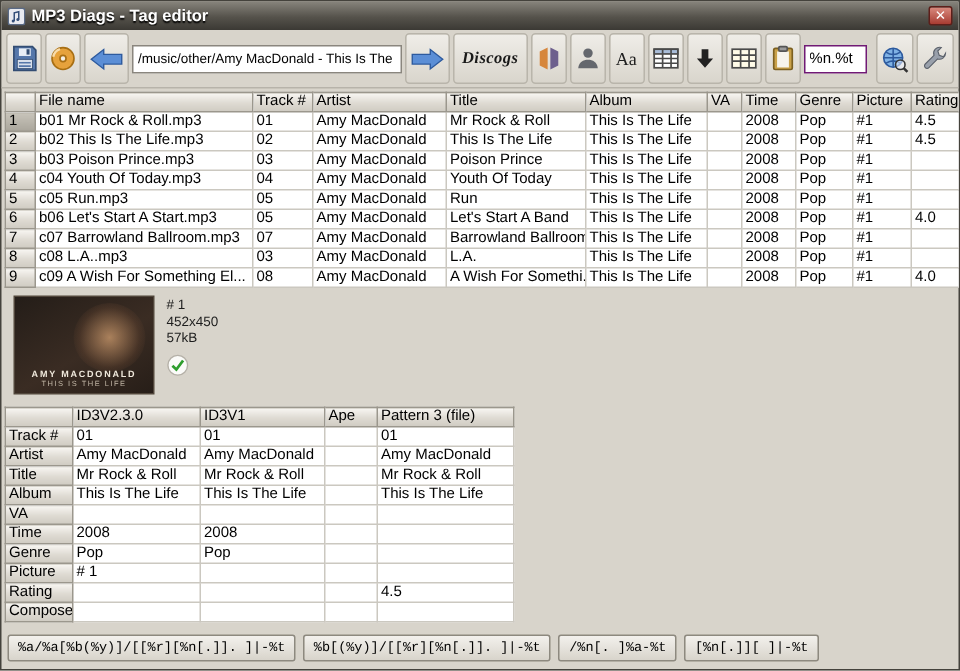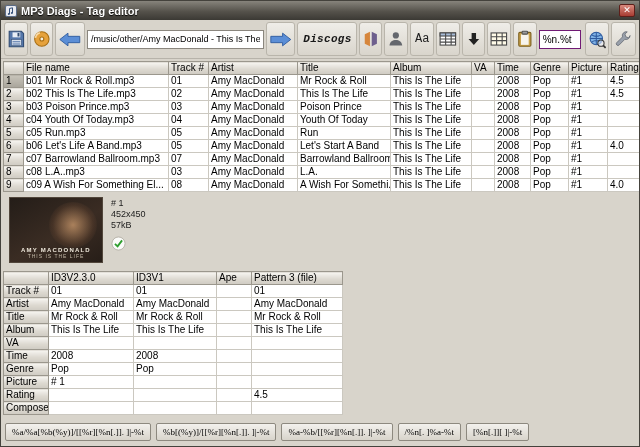--- a/index.html
+++ b/index.html
@@ -11,21 +11,21 @@
   .title{flex:1;color:#fff;font-size:11px;font-weight:bold;text-shadow:0 1px 1px #000;white-space:nowrap;overflow:hidden;}
   .close-btn{width:16px;height:13px;border:1px solid #5d1f1a;border-radius:2px;
              background:linear-gradient(#d98a7e,#a83c32);color:#fff;font-size:9px;line-height:11px;
              text-align:center;padding:0;cursor:default;}
   .close-btn span{display:block;line-height:11px;}
   
   .toolbar{flex:0 0 30px;display:flex;align-items:center;gap:2px;padding:2px 3px;
            border-bottom:1px solid #b7b3aa;background:#d8d4cb;}
   .tbtn{height:24px;min-width:22px;display:flex;align-items:center;
         background:linear-gradient(#efede8,#d9d5cc);border:1px solid #b9b5ab;border-radius:3px;
-        padding:16px 2px;box-sizing:border-box;font-family:Liberation Mono, monospace;cursor:default;}
+        padding:16px 2px;box-sizing:border-box;font-family:Liberation Serif, serif;cursor:default;}
   .tbtn svg{display:block;}
   .discogs{font-size:11px;font-weight:bold;font-style:italic;letter-spacing:0.3px;color:#191919;padding:0 3px;}
   .aa{font-size:12px;color:#202020;padding:0 2px;}
   .path-input{width:180px;height:19px;box-sizing:border-box;border:1px solid #8a867e;background:#fff;
               font-family:inherit;font-size:9px;padding:1px 3px;}
   .pattern-input{width:42px;height:19px;box-sizing:border-box;border:1px solid #701a75;background:#fff;
               font-family:inherit;font-size:10px;padding:1px 3px;}
   .tspacer{flex:1;}
   
   .grid{border-collapse:collapse;background:#fff;}
@@ -55,21 +55,21 @@
   .check{margin-top:5px;}
   
   .details-wrap{flex:1 1 auto;margin:3px 2px;}
   .details{table-layout:fixed;width:314px;}
   .dw-label{width:40px}.dw-id3v2{width:80px}.dw-id3v1{width:78px}.dw-ape{width:30px}.dw-pattern{width:86px}
   .fieldlbl{text-align:left;}
   .dcell-id3v2,.dcell-id3v1{background:#e4e2f3;}
   .dcell-ape,.dcell-pattern{background:#ffffc6;}
   
   .pattern-bar{flex:0 0 24px;display:flex;gap:5px;align-items:center;padding:2px 4px 4px;}
-  .pbtn{font-family:Liberation Serif, serif;font-size:9px;height:18px;line-height:16px;padding:0 6px;white-space:nowrap;
+  .pbtn{font-family:Liberation Mono, monospace;font-size:9px;height:18px;line-height:16px;padding:0 6px;white-space:nowrap;
         background:linear-gradient(#f3f1ed,#d8d4cb);border:1px solid #8d897f;border-radius:2px;cursor:default;}
 </style>
 </head>
 <body>
 
 <div class="window">
 
   <div class="titlebar">
     <svg viewBox="0 0 12 12" width="12" height="12">
       <rect x="0.5" y="0.5" width="11" height="11" rx="1.5" fill="#e8eaf0" stroke="#5a6a85"></rect>
@@ -255,21 +255,21 @@
             <td class="cell-album">This Is The Life</td>
             <td class="cell-va"></td>
             <td class="cell-time">2008</td>
             <td class="cell-genre">Pop</td>
             <td class="cell-picture">#1</td>
             <td class="cell-rating"></td>
             <td class="cell-composer"></td>
           </tr>
           <tr>
             <th class="rowhdr">6</th>
-            <td class="cell-file">b06 Let's Life A Band.mp3</td>
+            <td class="cell-file">b06 Let's Start A Start.mp3</td>
             <td class="cell-track">05</td>
             <td class="cell-artist">Amy MacDonald</td>
             <td class="cell-title">Let's Start A Band</td>
             <td class="cell-album">This Is The Life</td>
             <td class="cell-va"></td>
             <td class="cell-time">2008</td>
             <td class="cell-genre">Pop</td>
             <td class="cell-picture">#1</td>
             <td class="cell-rating">4.0</td>
             <td class="cell-composer"></td>
@@ -419,18 +419,17 @@
             <td class="dcell-ape"></td>
             <td class="dcell-pattern"></td>
           </tr>
         </tbody>
     </table>
   </div>
 
   <div class="pattern-bar">
       <button class="pbtn">%a/%a[%b(%y)]/[[%r][%n[.]]. ]|-%t</button>
       <button class="pbtn">%b[(%y)]/[[%r][%n[.]]. ]|-%t</button>
-      <button class="pbtn">%a-%b/[[%r][%n[.]]. ]|-%t</button>
       <button class="pbtn">/%n[. ]%a-%t</button>
       <button class="pbtn">[%n[.]][ ]|-%t</button>
     </div>
 
 </div>
 
 </body></html>

